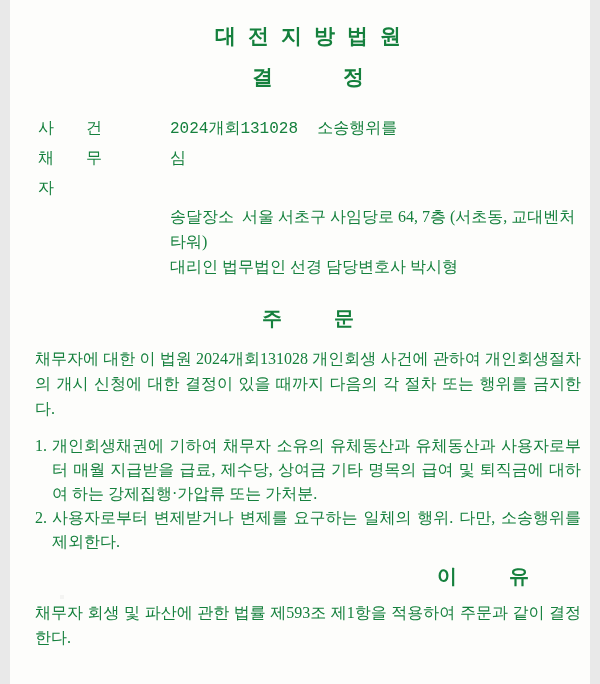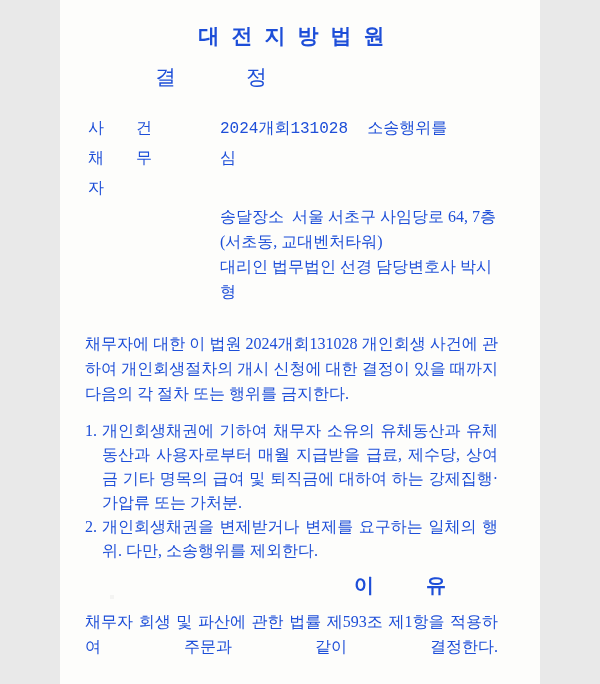--- a/index.html
+++ b/index.html
@@ -1,41 +1,42 @@
 <!DOCTYPE html>
 <html><head>
 <meta charset="utf-8">
 <style>
   * { margin: 0; padding: 0; box-sizing: border-box; }
   html, body { background: #e9e9e9; }
   .page {
     position: relative;
-    width: 480px;
+    width: 580px;
     height: 684px;
     margin: 0 auto;
     background: #fdfdfb;
-    color: #1d4ed8;
+    color: #15803d;
     font-family: "Liberation Serif", serif;
     font-size: 16px;
-    padding: 22px 42px 0 25px;
+    padding: 22px 9px 0 25px;
     overflow: hidden;
   }
   .court-name {
     text-align: center;
     font-family: "Liberation Sans", sans-serif;
     font-weight: bold;
     font-size: 21px;
     line-height: 28px;
     letter-spacing: 12px;
     padding-left: 12px;
     margin-bottom: 13px;
   }
   .doc-title {
+    text-align: center;
     font-family: "Liberation Sans", sans-serif;
-    font-weight: normal;
+    font-weight: bold;
     font-size: 21px;
     line-height: 28px;
     letter-spacing: 70px;
     padding-left: 70px;
     margin-bottom: 23px;
   }
   .case-table { margin-left: 3px; font-family: Liberation Mono, monospace; }
   .case-row { display: flex; line-height: 30px; }
   .case-label {
     display: inline-block;
@@ -57,21 +58,21 @@
     text-align: center;
     font-family: "Liberation Sans", sans-serif;
     font-weight: bold;
     font-size: 20px;
     line-height: 26px;
     letter-spacing: 52px;
     padding-left: 52px;
   }
   .order-header { margin-top: 26px; }
   .order-intro {
-    margin-top: 27px;
+    margin-top: 15px;
     line-height: 25px;
     text-align: justify;
   }
   .order-list { margin-top: 13px; }
   .order-item { display: flex; line-height: 24px; }
   .order-item-marker { width: 17px; flex-shrink: 0; }
   .order-item-text { flex: 1; text-align: justify; }
   .reason-header { margin-top: 9px; text-align: right; }
   .reason-body {
     margin-top: 11px;
@@ -104,31 +105,32 @@
       <span class="case-label">채 무 자</span>
       <span class="case-value">심</span>
     </div>
   </div>
 
   <div class="party-details">
     <div class="party-line">송달장소  서울 서초구 사임당로 64, 7층 (서초동, 교대벤처타워)</div>
     <div class="party-line">대리인 법무법인 선경 담당변호사 박시형</div>
   </div>
 
+  <div class="section-header order-header">주문</div>
 
   <p class="order-intro">채무자에 대한 이 법원 2024개회131028 개인회생 사건에 관하여 개인회생절차의 개시 신청에 대한 결정이 있을 때까지 다음의 각 절차 또는 행위를 금지한다.</p>
 
   <div class="order-list">
     <div class="order-item">
       <span class="order-item-marker">1.</span>
       <span class="order-item-text">개인회생채권에 기하여 채무자 소유의 유체동산과 유체동산과 사용자로부터 매월 지급받을 급료, 제수당, 상여금 기타 명목의 급여 및 퇴직금에 대하여 하는 강제집행·가압류 또는 가처분.</span>
     </div>
     <div class="order-item">
       <span class="order-item-marker">2.</span>
-      <span class="order-item-text">개인회생채권을 변제받거나 변제를 요구하는 일체의 행위. 다만, 소송행위를 제외한다.</span>
+      <span class="order-item-text">사용자로부터 변제받거나 변제를 요구하는 일체의 행위. 다만, 소송행위를 제외한다.</span>
     </div>
   </div>
 
   <div class="section-header reason-header">이유</div>
 
   <p class="reason-body">채무자 회생 및 파산에 관한 법률 제593조 제1항을 적용하여 주문과 같이 결정한다.</p>
 
   <div class="scan-speck"></div>
 
 </div>

